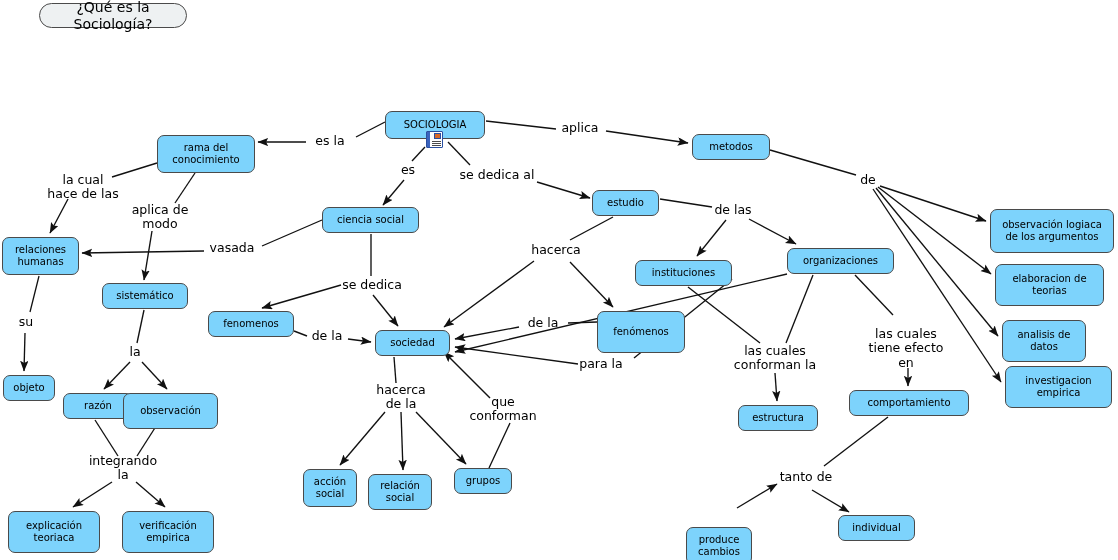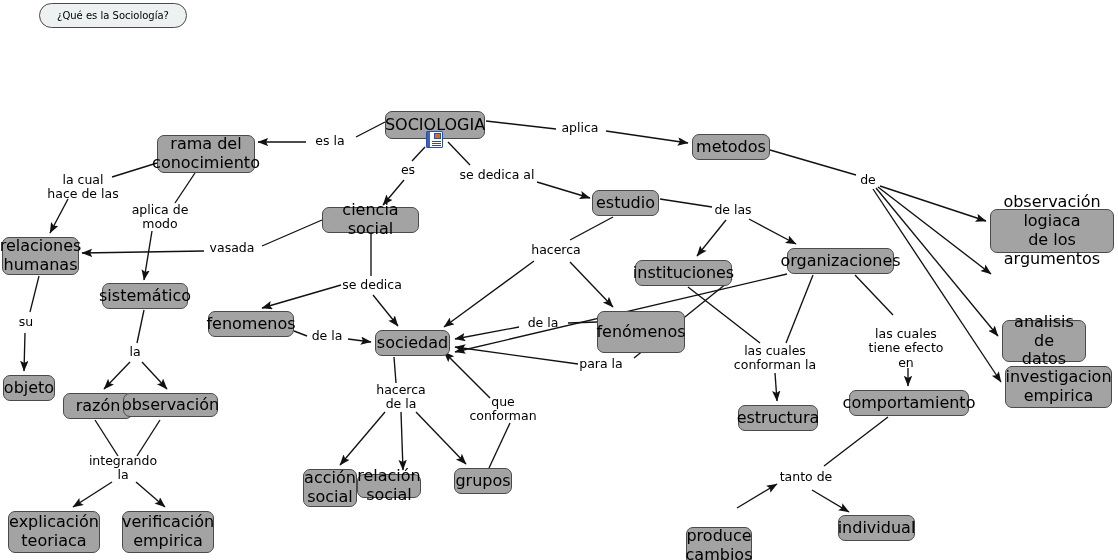--- a/index.html
+++ b/index.html
@@ -21,38 +21,38 @@
     position: absolute;
     left: 0;
     top: 0;
     width: 1118px;
     height: 560px;
     pointer-events: none;
   }
   .node {
     position: absolute;
     box-sizing: border-box;
-    background: #a3a3a3;
+    background: #7dd3fc;
     border: 1px solid #4a4a4a;
     border-radius: 7px;
     display: flex;
     align-items: center;
     justify-content: center;
     text-align: center;
-    font-size: 16px;
+    font-size: 10px;
     color: #000000;
     line-height: 1.18;
     padding: 2px 6px;
     white-space: pre-line;
     box-shadow: 0 0 0 0 transparent;
   }
   .node.question {
     background: #eef1f2;
     border-radius: 13px;
-    font-size: 10px;
+    font-size: 14px;
   }
   .linklabel {
     position: absolute;
     font-size: 12.5px;
     color: #000000;
     text-align: center;
     line-height: 1.15;
     white-space: pre-line;
     background: transparent;
     transform: translate(-50%, -50%);
@@ -206,47 +206,49 @@
 
   <div class="node" style="left:102px; top:283px; width:86px; height:26px;">sistemático</div>
 
   <div class="node" style="left:635px; top:260px; width:97px; height:26px;">instituciones</div>
 
   <div class="node" style="left:787px; top:248px; width:107px; height:26px;">organizaciones</div>
 
   <div class="node" style="left:990px; top:209px; width:124px; height:44px;">observación logiaca
 de los argumentos</div>
 
+  <div class="node" style="left:995px; top:264px; width:109px; height:42px;">elaboracion de
+teorias</div>
 
   <div class="node" style="left:1002px; top:320px; width:84px; height:42px;">analisis de
 datos</div>
 
   <div class="node" style="left:1005px; top:366px; width:107px; height:42px;">investigacion
 empirica</div>
 
   <div class="node" style="left:208px; top:311px; width:86px; height:26px;">fenomenos</div>
 
   <div class="node" style="left:375px; top:330px; width:75px; height:26px;">sociedad</div>
 
   <div class="node" style="left:597px; top:311px; width:88px; height:42px;">fenómenos</div>
 
   <div class="node" style="left:3px; top:375px; width:52px; height:26px;">objeto</div>
 
   <div class="node" style="left:63px; top:393px; width:70px; height:26px;">razón</div>
 
-  <div class="node" style="left:123px; top:393px; width:95px; height:24px;">observación</div>
+  <div class="node" style="left:123px; top:393px; width:95px; height:36px;">observación</div>
 
   <div class="node" style="left:738px; top:405px; width:80px; height:26px;">estructura</div>
 
   <div class="node" style="left:849px; top:390px; width:120px; height:26px;">comportamiento</div>
 
   <div class="node" style="left:303px; top:469px; width:54px; height:38px;">acción
 social</div>
 
-  <div class="node" style="left:357px; top:474px; width:64px; height:24px;">relación
+  <div class="node" style="left:368px; top:474px; width:64px; height:36px;">relación
 social</div>
 
   <div class="node" style="left:454px; top:468px; width:58px; height:26px;">grupos</div>
 
   <div class="node" style="left:686px; top:511px; width:66px; height:38px;margin-top:16px;">produce
 cambios</div>
 
   <div class="node" style="left:838px; top:515px; width:77px; height:26px;">individual</div>
 
   <div class="node" style="left:8px; top:511px; width:92px; height:42px;">explicación

